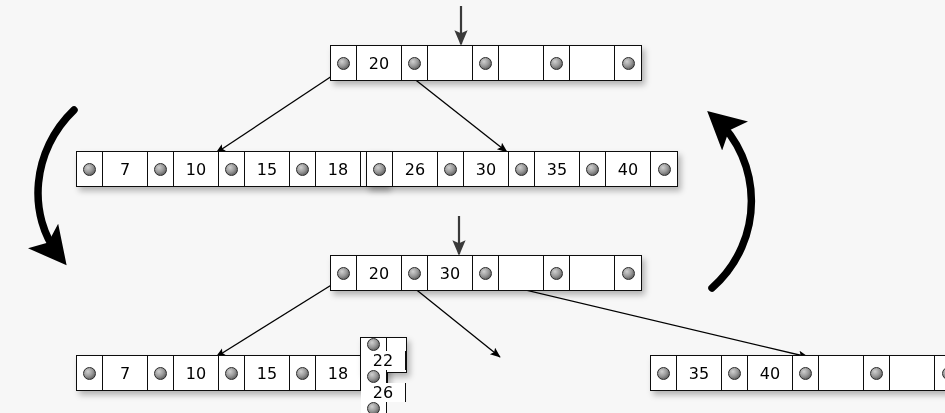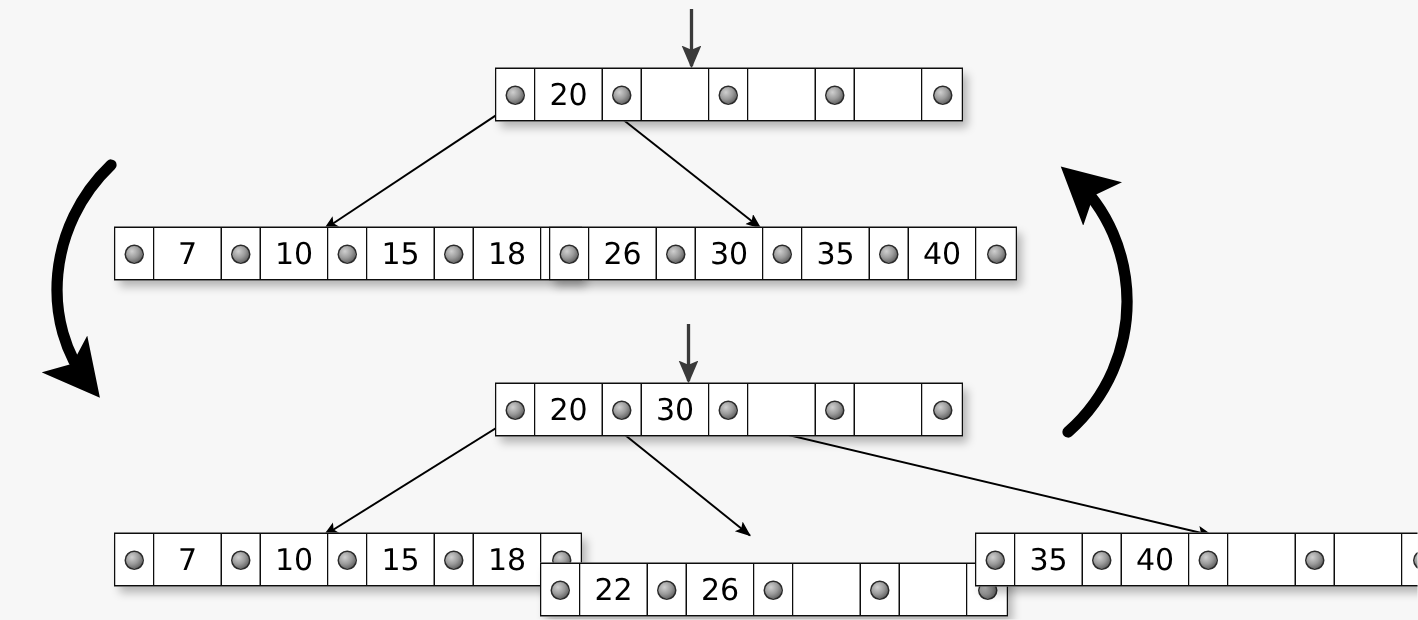--- a/index.html
+++ b/index.html
@@ -24,21 +24,21 @@
   }
   .cell{
     box-sizing:border-box;
     border-right:1.5px solid #0d0d0d;
     display:flex;align-items:center;justify-content:center;
     height:100%;
     background:#ffffff;
   }
   .cell:last-child{border-right:none;}
   .cell.ptr{width:26px;}
-  .cell.key{width:45px;font-size:20px;color:#000;letter-spacing:0px;}
+  .cell.key{width:45px;font-size:16px;color:#000;letter-spacing:0px;}
 
   .dot{
     width:13px;height:13px;border-radius:50%;
     background:radial-gradient(circle at 36% 32%, #cfcfcf 0%, #9a9a9a 45%, #6d6d6d 72%, #3a3a3a 100%);
     border:1px solid #2a2a2a;
     box-sizing:border-box;
   }
 </style>
 </head>
 <body>
@@ -220,21 +220,21 @@
         <div class="dot"></div>
       </div>
       <div class="cell key">
         <span>18</span>
       </div>
       <div class="cell ptr">
         <div class="dot"></div>
       </div>
     </div>
 
-  <div class="node" style="left:360px;top:375px;">
+  <div class="node" style="left:360px;top:337px;flex-direction:column;">
       <div class="cell ptr">
         <div class="dot"></div>
       </div>
       <div class="cell key">
         <span>22</span>
       </div>
       <div class="cell ptr">
         <div class="dot"></div>
       </div>
       <div class="cell key">

